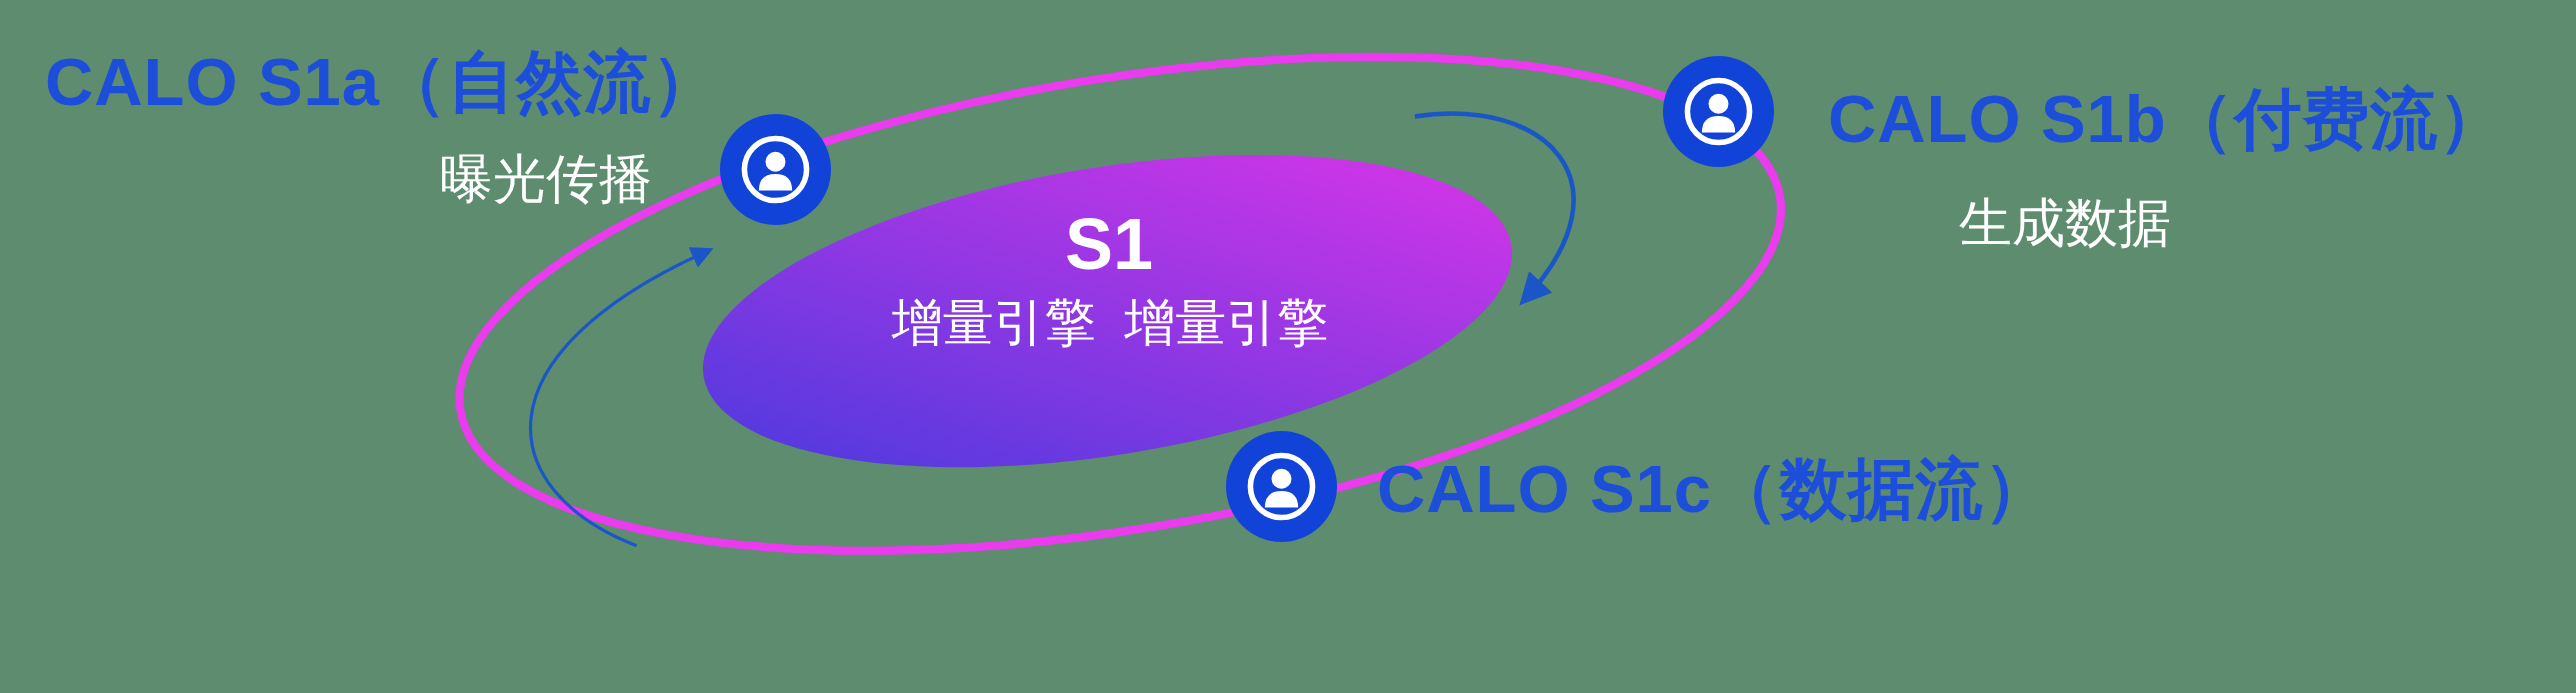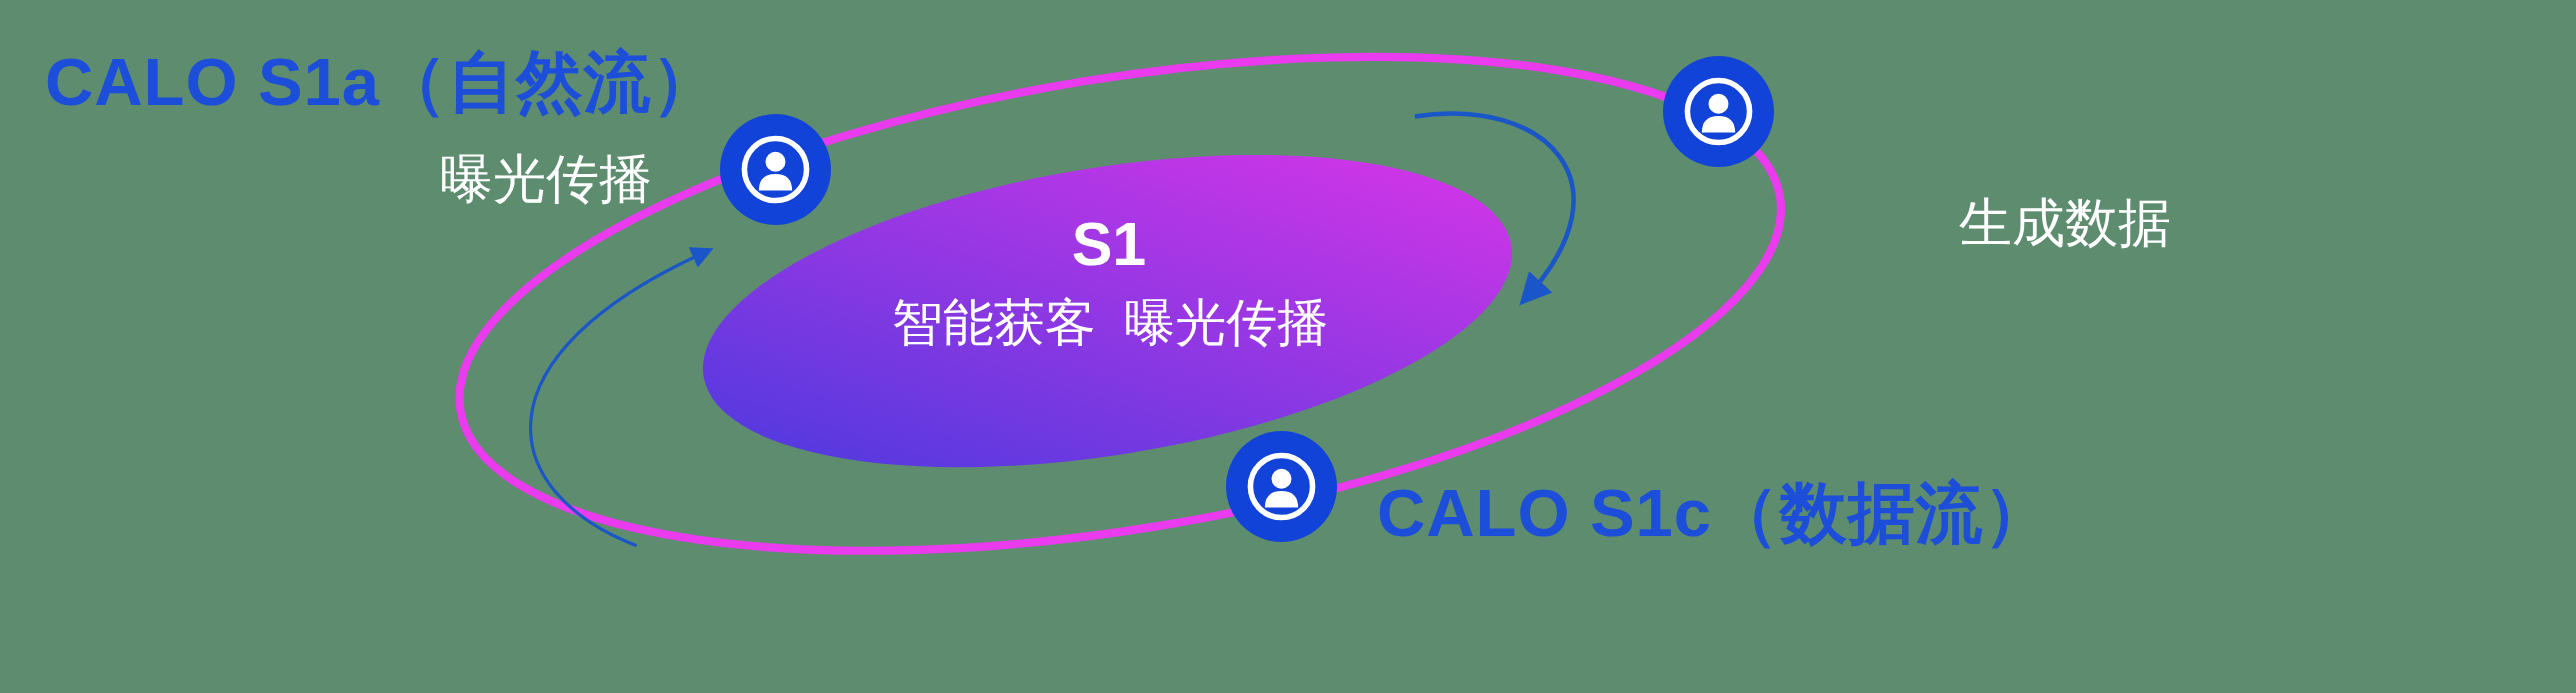--- a/index.html
+++ b/index.html
@@ -31,21 +31,21 @@
   .node-sub {
     position: absolute;
     color: var(--text-white, #ffffff);
     font-size: 53px;
     line-height: 1.05;
     white-space: nowrap;
   }
   .core-title {
     position: absolute;
     color: var(--text-white, #ffffff);
-    font-size: 61px;
+    font-size: 72px;
     font-weight: 600;
     line-height: 1;
     transform: translate(-50%, -50%);
     white-space: nowrap;
   }
   .core-sub {
     position: absolute;
     color: var(--text-white, #ffffff);
     font-size: 51px;
     line-height: 1;
@@ -98,23 +98,24 @@
   </svg>
 
   <svg class="node-icon" style="left:1226px; top:431px" viewBox="0 0 100 100">
     <circle cx="50" cy="50" r="50" style="fill: var(--icon-blue, #1243d9)"></circle>
     <circle cx="50" cy="50" r="28" fill="none" stroke-width="5" style="stroke: var(--text-white, #fff)"></circle>
     <circle cx="50" cy="43" r="9" style="fill: var(--text-white, #fff)"></circle>
     <path d="M35 69 Q35 54 50 54 Q65 54 65 69 Z" style="fill: var(--text-white, #fff)"></path>
   </svg>
 
   <div class="core-title" style="left:1109px; top:244px">S1</div>
-  <div class="core-sub" style="left:1110px; top:322px">智能获客  曝光传播</div>
+  <div class="core-sub" style="left:1110px; top:322px">增量引擎  增量引擎</div>
 
   <div class="node-label" style="left:45px; top:47px">CALO S1a（自然流）</div>
   <div class="node-sub" style="left:440px; top:151px">曝光传播</div>
 
+  <div class="node-label" style="left:1828px; top:84px">CALO S1b（付费流）</div>
   <div class="node-sub" style="left:1959px; top:195px">生成数据</div>
 
-  <div class="node-label" style="left:1377px; top:478px">CALO S1c（数据流）</div>
+  <div class="node-label" style="left:1377px; top:454px">CALO S1c（数据流）</div>
 
 </div>
 
 
 </body></html>

